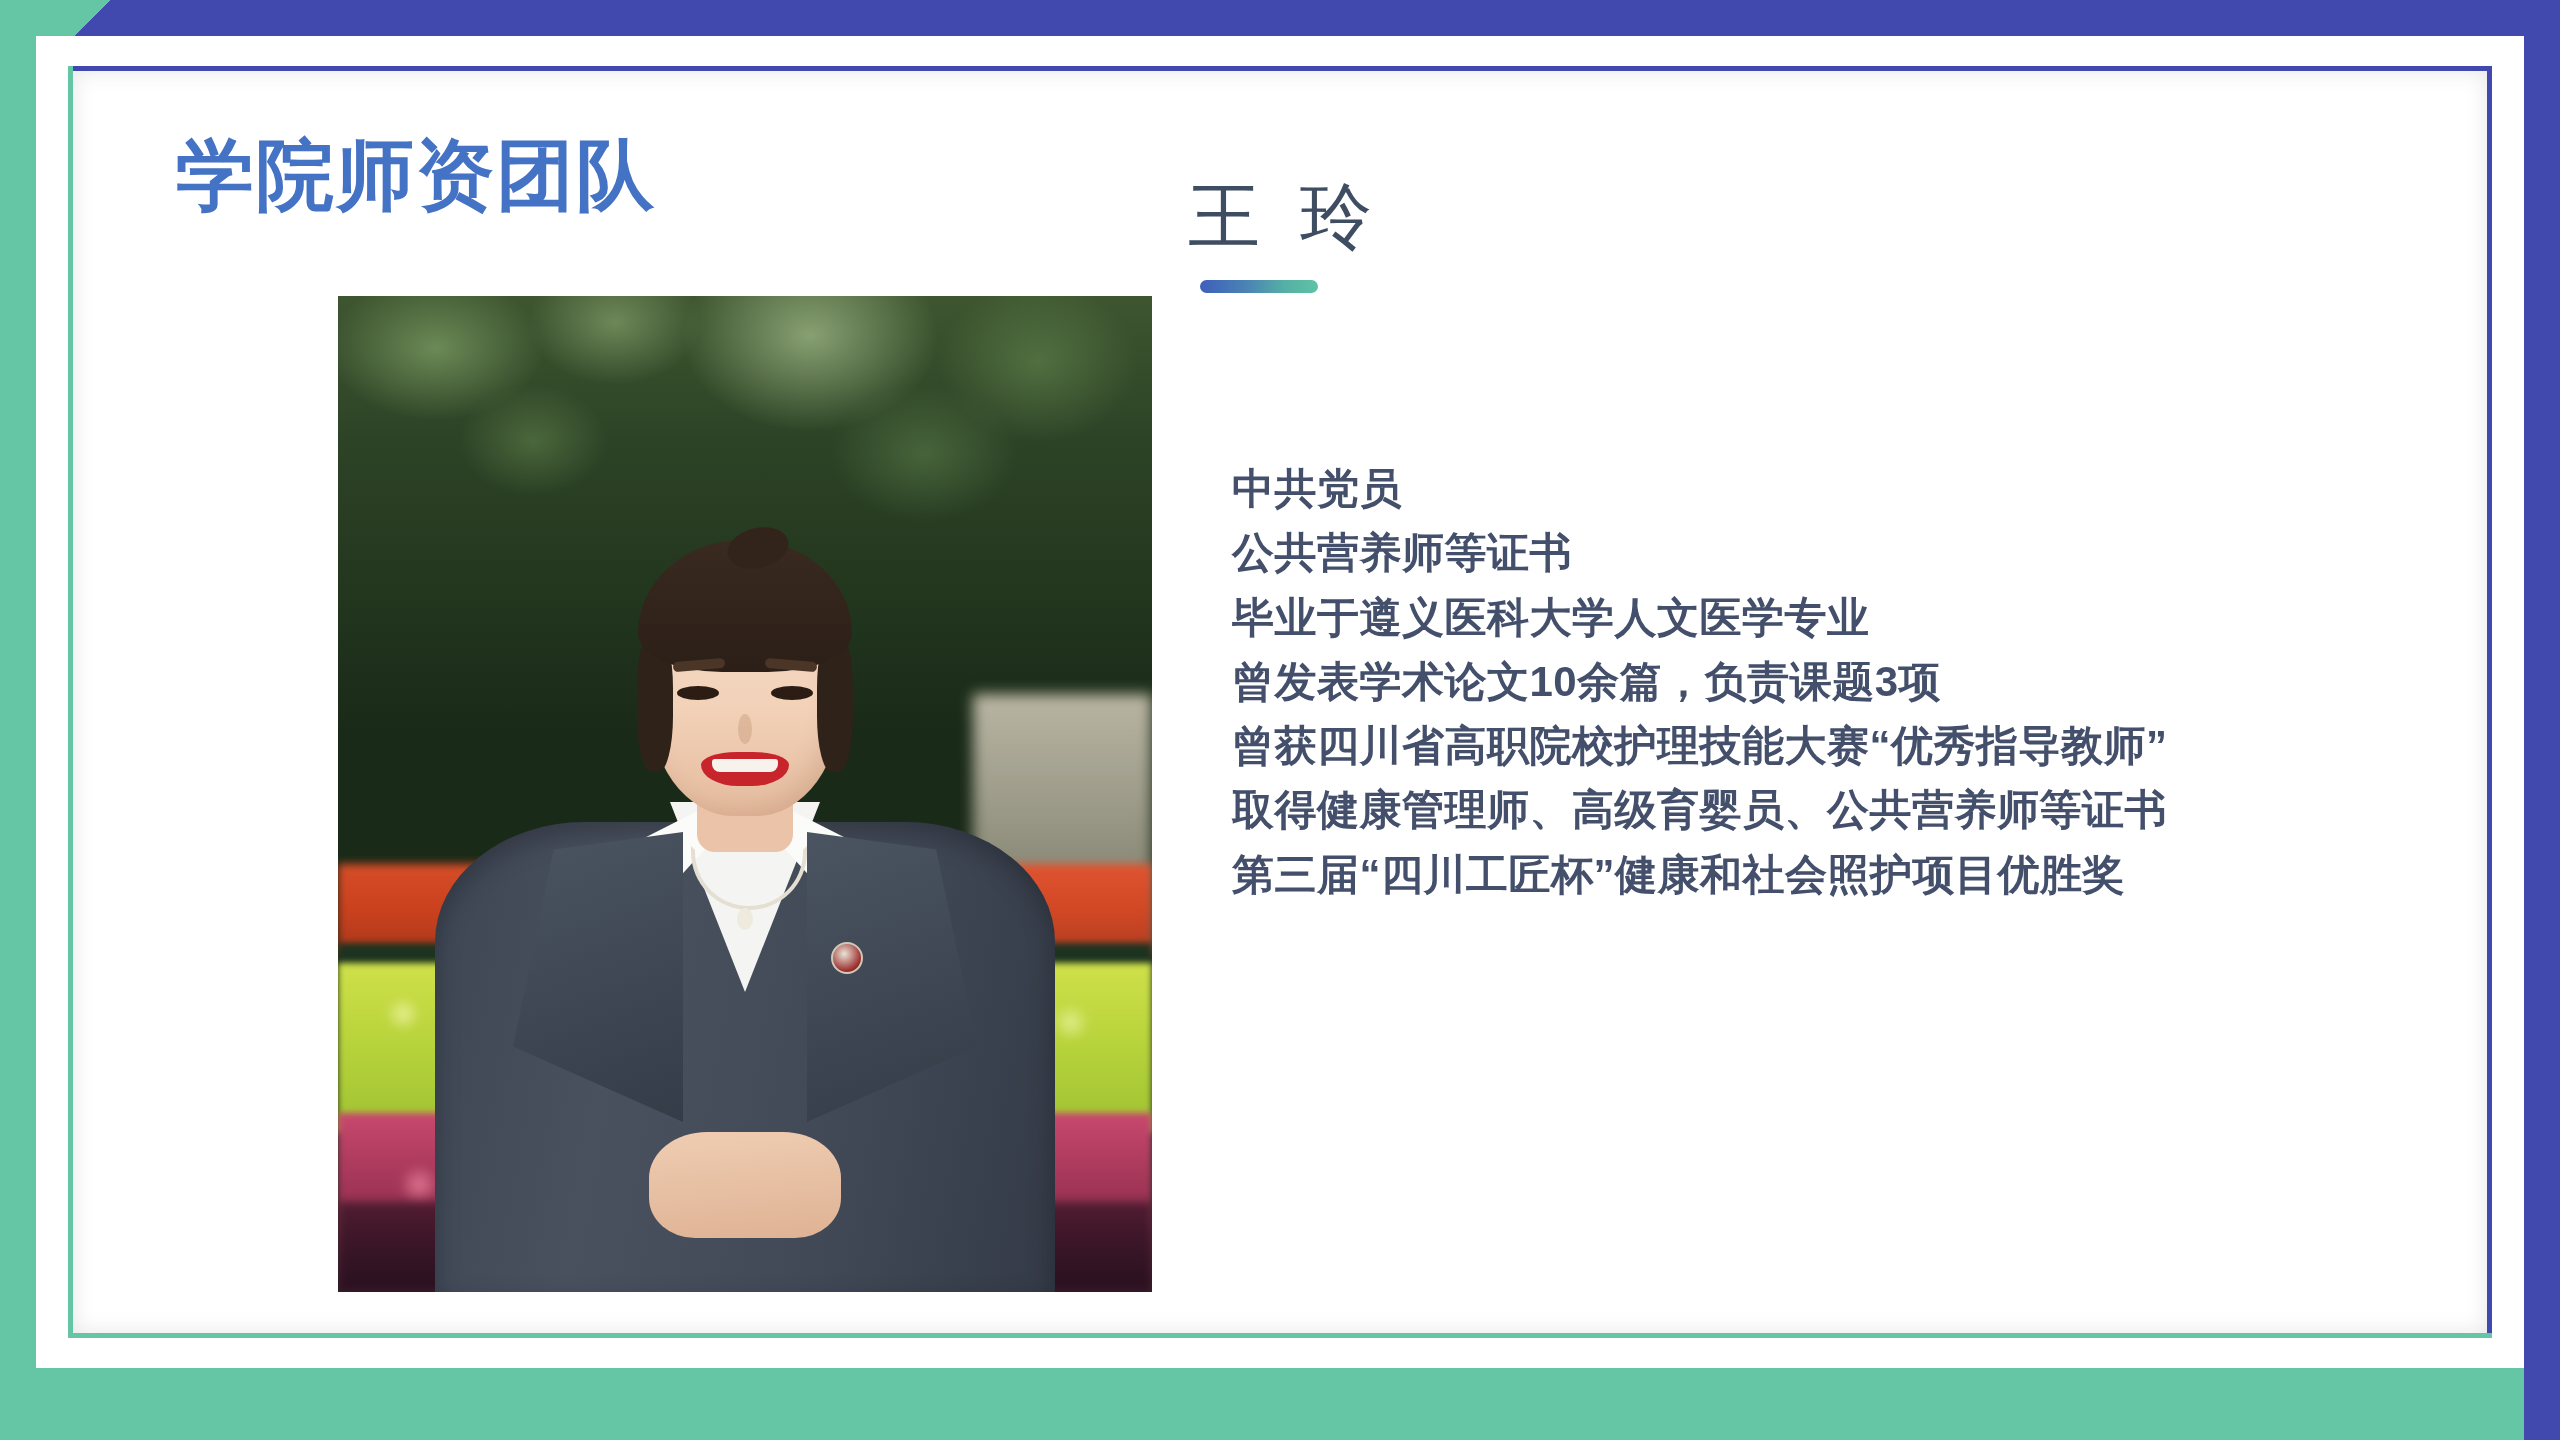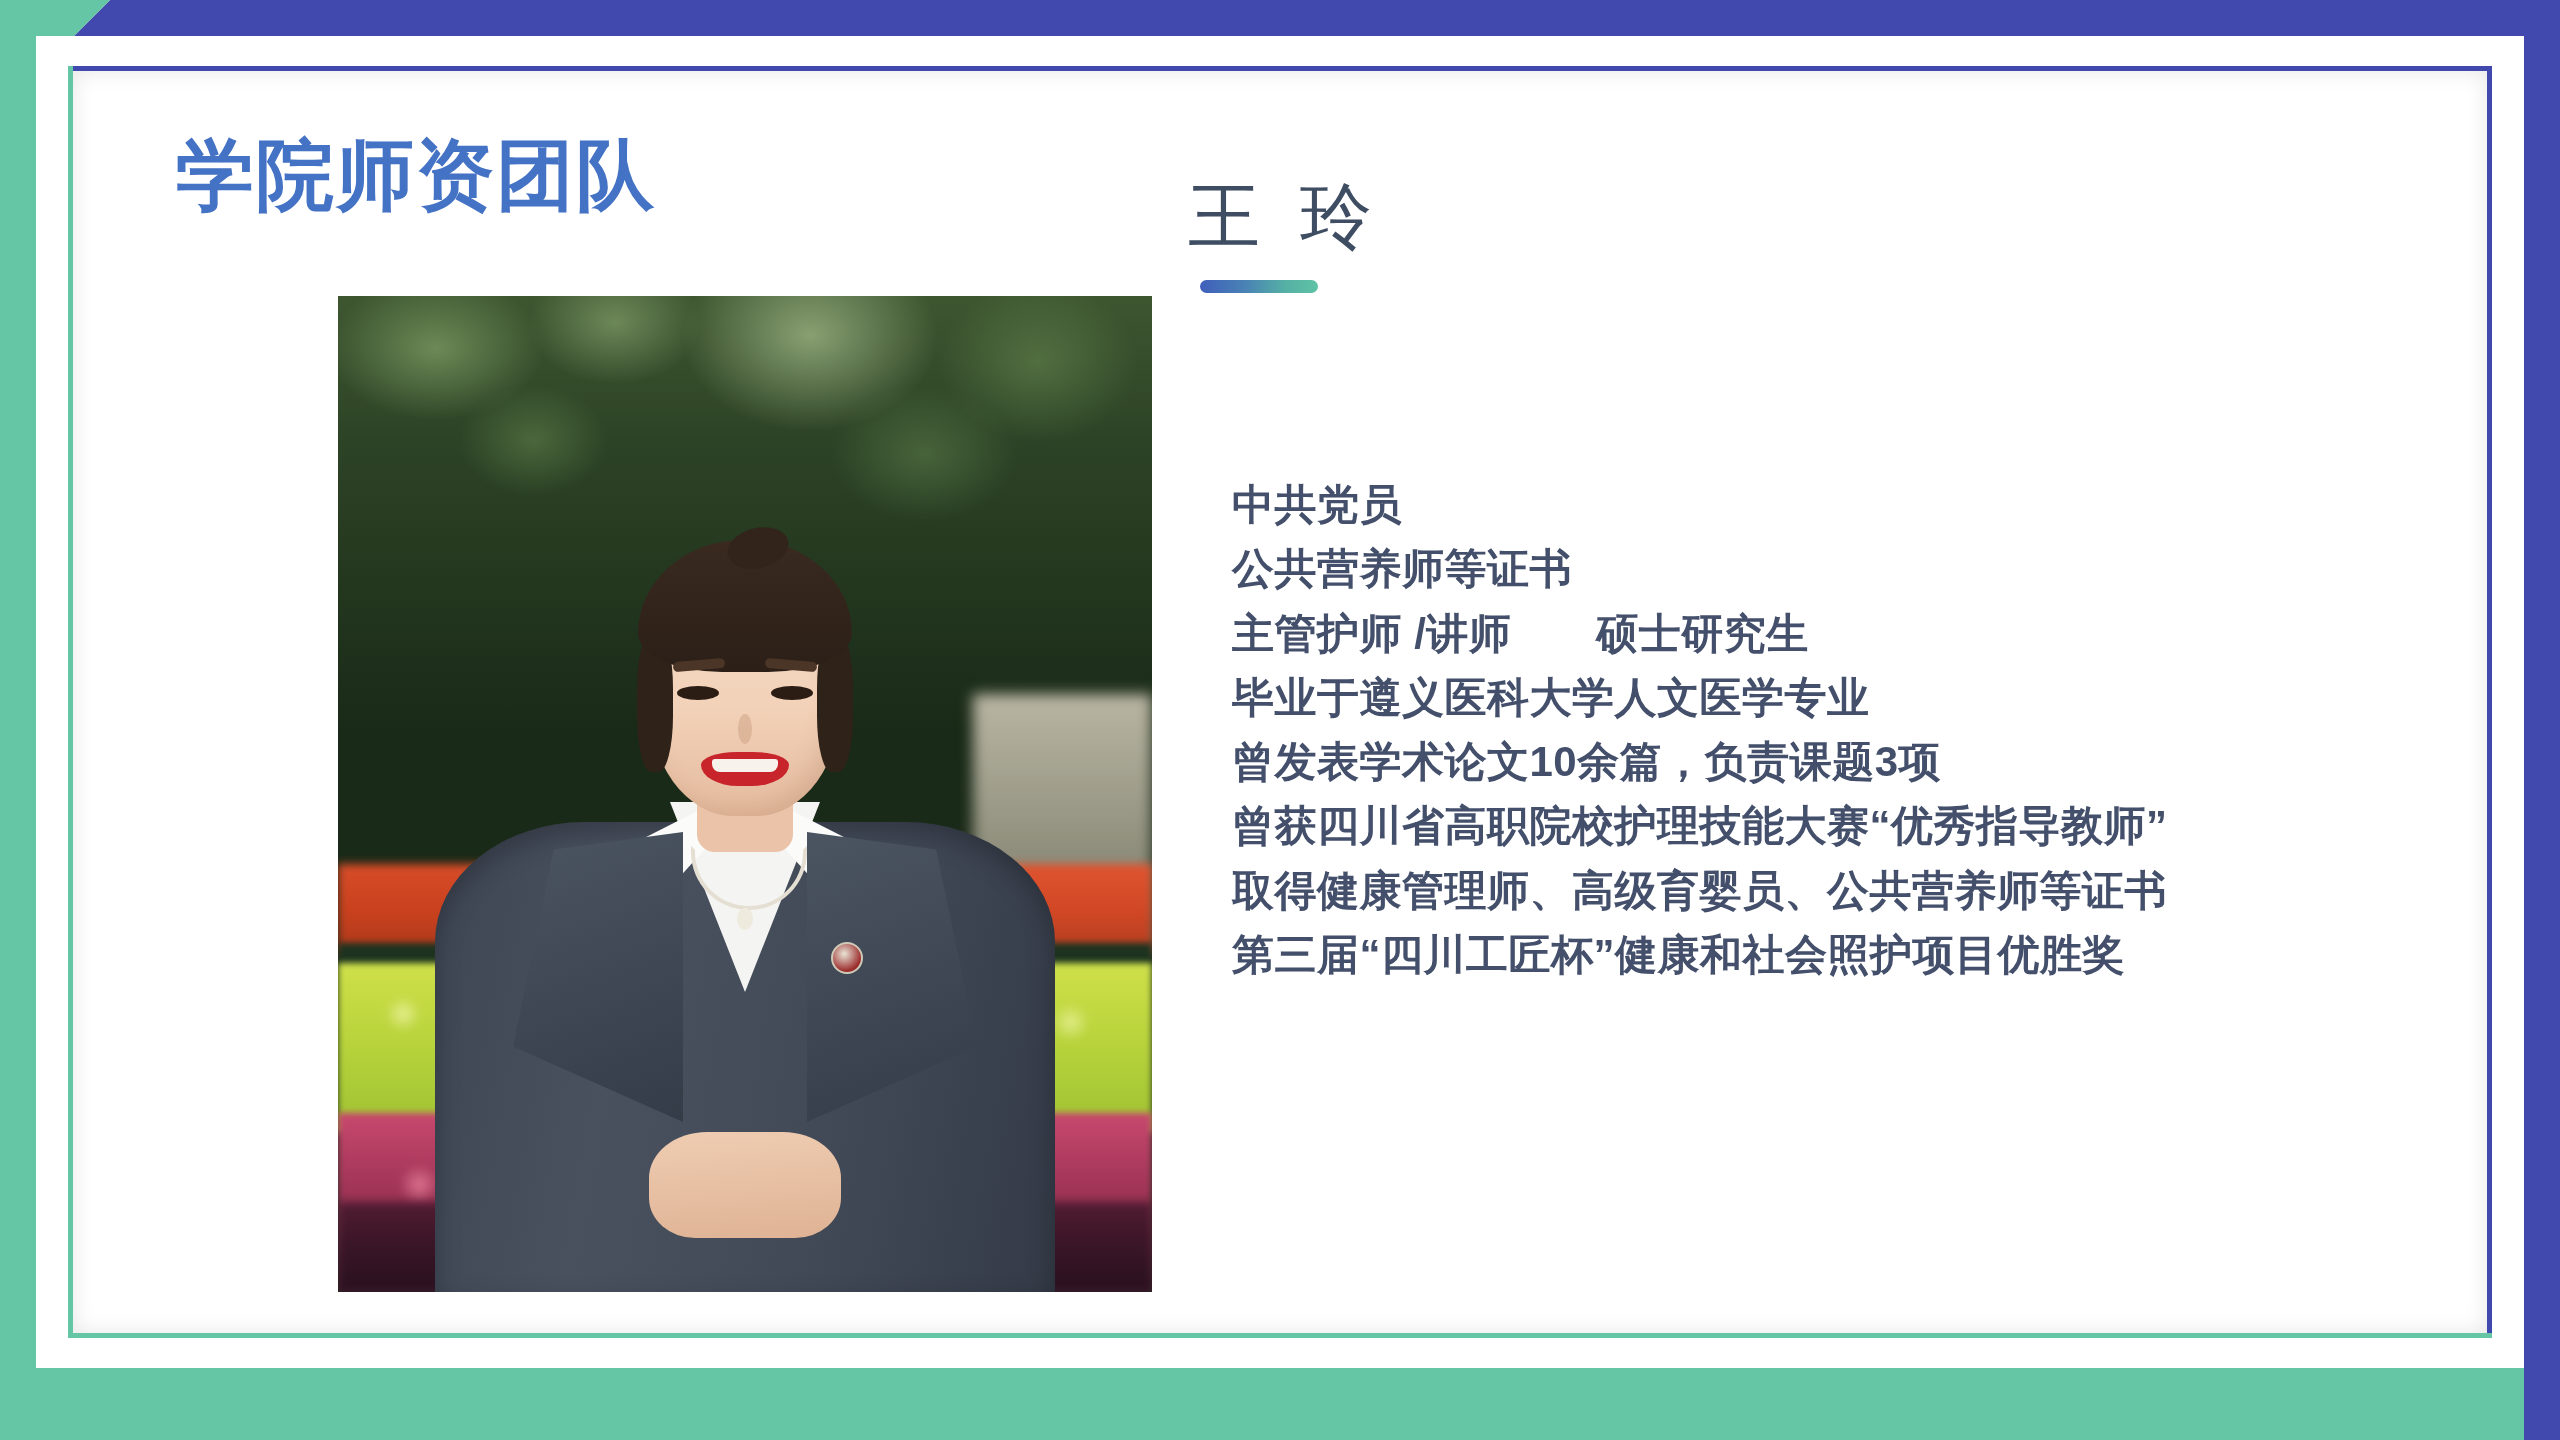--- a/index.html
+++ b/index.html
@@ -388,21 +388,21 @@
     top: 280px;
     width: 118px;
     height: 13px;
     border-radius: 7px;
     background: linear-gradient(90deg, #3f5fbb 0%, #4a84b4 40%, #55b0a5 72%, #5ec3a5 100%);
   }
 
   .bio-list {
     position: absolute;
     left: 1232px;
-    top: 473px;
+    top: 457px;
     width: 1230px;
   }
   .bio-line {
     font-size: 42px;
     font-weight: 700;
     color: #44506b;
     line-height: 1.53;
     white-space: nowrap;
     letter-spacing: 0.5px;
   }
@@ -463,21 +463,20 @@
       <div class="hands"></div>
     </div>
 
     <div class="person-name">王 玲</div>
 
     <div class="name-rule"></div>
 
     <div class="bio-list">
       <div class="bio-line">中共党员</div>
       <div class="bio-line">公共营养师等证书</div>
-      <div class="bio-line">主管护师 /讲师　　硕士研究生</div>
       <div class="bio-line">毕业于遵义医科大学人文医学专业</div>
       <div class="bio-line">曾发表学术论文10余篇，负责课题3项</div>
       <div class="bio-line">曾获四川省高职院校护理技能大赛“优秀指导教师”</div>
       <div class="bio-line">取得健康管理师、高级育婴员、公共营养师等证书</div>
       <div class="bio-line">第三届“四川工匠杯”健康和社会照护项目优胜奖</div>
     </div>
 
   </div>
 </div>
 

